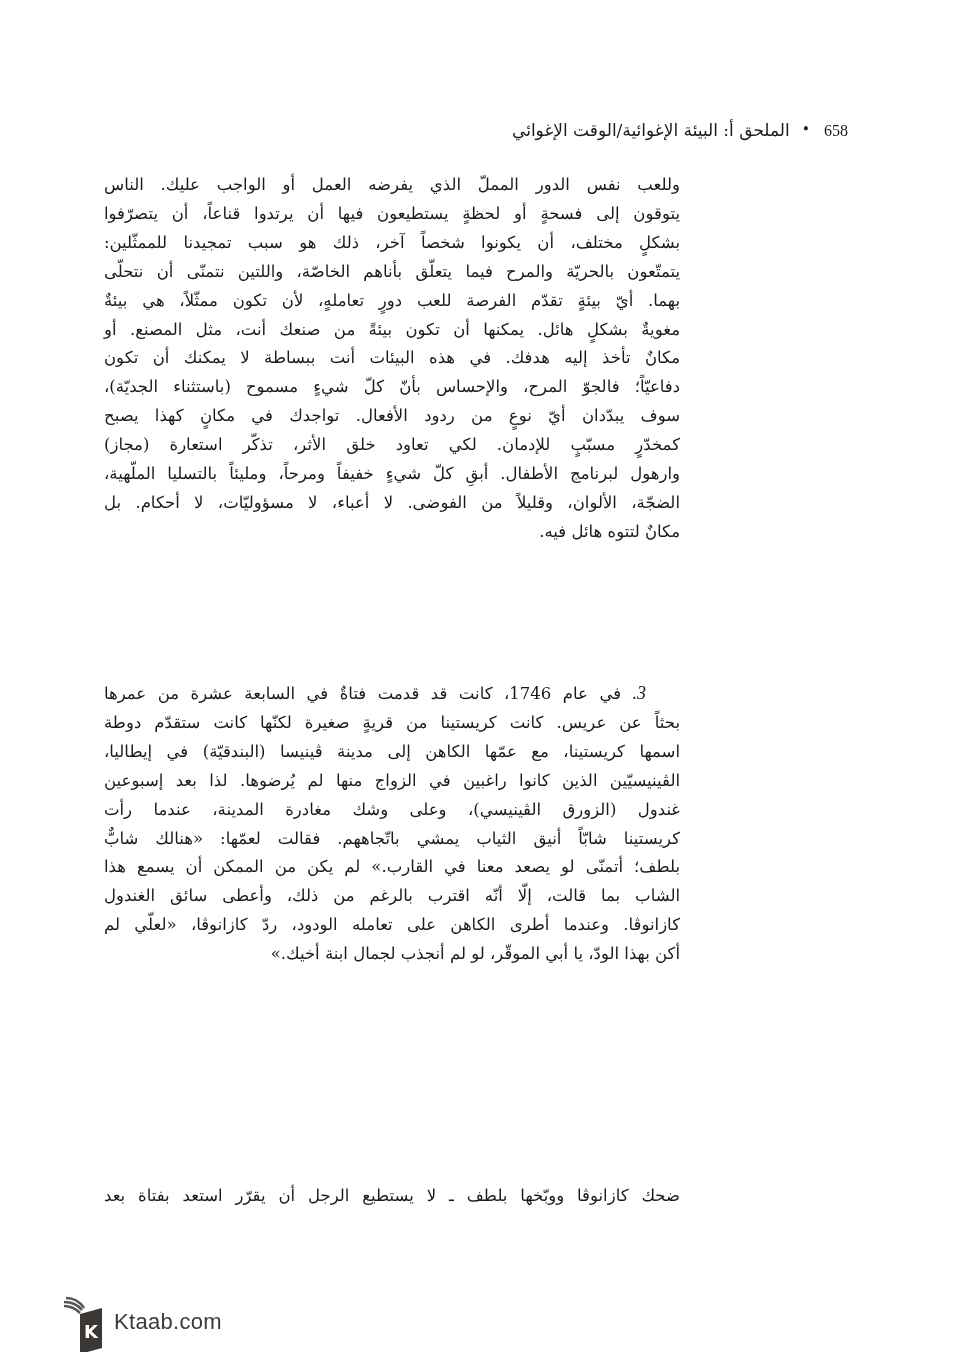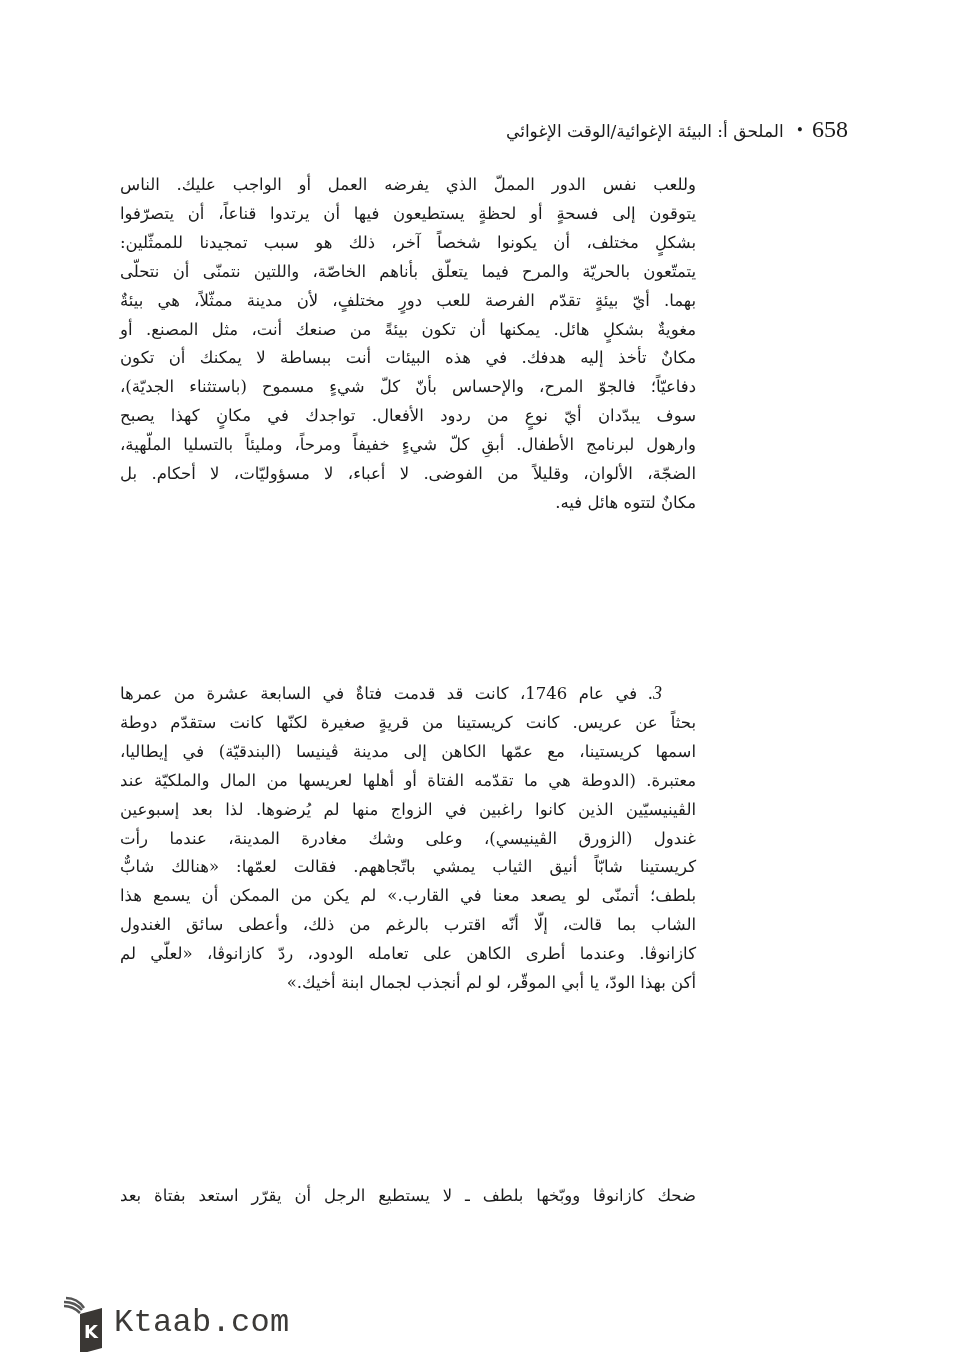--- a/index.html
+++ b/index.html
@@ -5,65 +5,65 @@
   html, body { margin: 0; padding: 0; }
   body {
     width: 955px; height: 1370px; background: #ffffff; position: relative; overflow: hidden;
     font-family: "DejaVu Serif", "Liberation Serif", serif; color: #1a1a1a;
   }
   .running-header {
     position: absolute; top: 117px; right: 107px; width: 420px;
     direction: rtl; text-align: right; font-size: 17px; line-height: 24px;
     font-family: "DejaVu Serif", serif; white-space: nowrap;
   }
-  .running-header .page-number { font-family: "Liberation Serif", serif; font-size: 24px; margin-left: 8px; }
+  .running-header .page-number { font-family: "Liberation Serif", serif; font-size: 16px; margin-left: 14px; }
   .running-header .bullet { margin-left: 12px; font-size: 14px; vertical-align: 2px; }
   .text-block {
-    position: absolute; left: 120px; width: 576px;
+    position: absolute; left: 104px; width: 576px;
     direction: rtl; text-align: justify; text-align-last: right;
     font-size: 16.5px; line-height: 28.9px;
   }
   .text-block .line { display: block; white-space: nowrap; text-align-last: justify; }
   .text-block .line.last { text-align-last: right; }
   .p1 { top: 171px; }
   .p2 { top: 679px; }
   .p3 { top: 1182px; }
   .num { font-style: italic; font-family: "Liberation Serif", serif; font-size: 18px; }
   .indent { padding-right: 34px; }
   .logo { position: absolute; left: 44px; top: 1292px; height: 60px; display: flex; align-items: center; }
   .logo .book { width: 60px; height: 60px; margin-right: 10px; }
-  .logo .logo-text { font-family: Liberation Mono, monospace; font-size: 32px; color: #3c3a38; letter-spacing: 0.3px; }
+  .logo .logo-text { font-family: Liberation Sans, sans-serif; font-size: 22px; color: #3c3a38; letter-spacing: 0.3px; }
 </style>
 </head>
 <body>
 
 <div class="running-header">
   <span class="page-number">658</span><span class="bullet">•</span><span>الملحق أ: البيئة الإغوائية/الوقت الإغوائي</span>
 </div>
 
 <div class="text-block p1">
   <span class="line">وللعب نفس الدور المملّ الذي يفرضه العمل أو الواجب عليك. الناس</span>
   <span class="line">يتوقون إلى فسحةٍ أو لحظةٍ يستطيعون فيها أن يرتدوا قناعاً، أن يتصرّفوا</span>
   <span class="line">بشكلٍ مختلف، أن يكونوا شخصاً آخر، ذلك هو سبب تمجيدنا للممثّلين:</span>
   <span class="line">يتمتّعون بالحريّة والمرح فيما يتعلّق بأناهم الخاصّة، واللتين نتمنّى أن نتحلّى</span>
-  <span class="line">بهما. أيّ بيئةٍ تقدّم الفرصة للعب دورٍ مختلفٍ، لأن مدينة ممثّلاً، هي بيئةٌ</span>
+  <span class="line">بهما. أيّ بيئةٍ تقدّم الفرصة للعب دورٍ تعاملهٍ، لأن تكون ممثّلاً، هي بيئةٌ</span>
   <span class="line">مغويةٌ بشكلٍ هائل. يمكنها أن تكون بيئةً من صنعك أنت، مثل المصنع. أو</span>
   <span class="line">مكانٌ تأخذ إليه هدفك. في هذه البيئات أنت ببساطة لا يمكنك أن تكون</span>
   <span class="line">دفاعيّاً؛ فالجوّ المرح، والإحساس بأنّ كلّ شيءٍ مسموح (باستثناء الجديّة)،</span>
   <span class="line">سوف يبدّدان أيّ نوعٍ من ردود الأفعال. تواجدك في مكانٍ كهذا يصبح</span>
+  <span class="line">كمخدّرٍ مسبّبٍ للإدمان. لكي تعاود خلق الأثر، تذكّر استعارة (مجاز)</span>
   <span class="line">وارهول لبرنامج الأطفال. أبقِ كلّ شيءٍ خفيفاً ومرحاً، ومليئاً بالتسليا الملّهية،</span>
   <span class="line">الضجّة، الألوان، وقليلاً من الفوضى. لا أعباء، لا مسؤوليّات، لا أحكام. بل</span>
   <span class="line last">مكانٌ لتتوه هائل فيه.</span>
 </div>
 
 <div class="text-block p2">
   <span class="line indent"><span class="num">3.</span> <span>في عام 1746، كانت قد قدمت فتاةٌ في السابعة عشرة من عمرها</span></span>
   <span class="line">بحثاً عن عريس. كانت كريستينا من قريةٍ صغيرة لكنّها كانت ستقدّم دوطة</span>
   <span class="line">اسمها كريستينا، مع عمّها الكاهن إلى مدينة ڤينيسا (البندقيّة) في إيطاليا،</span>
-  <span class="line">معتبرة. (الدوطة هي ما تقدّمه الفتاة أو أهلها لعريسها من المال والملكيّة عند</span>
   <span class="line">الڤينيسيّين الذين كانوا راغبين في الزواج منها لم يُرضوها. لذا بعد إسبوعين</span>
   <span class="line">غندول (الزورق الڤينيسي)، وعلى وشك مغادرة المدينة، عندما رأت</span>
   <span class="line">كريستينا شابّاً أنيق الثياب يمشي باتّجاههم. فقالت لعمّها: «هنالك شابٌّ</span>
   <span class="line">بلطف؛ أتمنّى لو يصعد معنا في القارب.» لم يكن من الممكن أن يسمع هذا</span>
   <span class="line">الشاب بما قالت، إلّا أنّه اقترب بالرغم من ذلك، وأعطى سائق الغندول</span>
   <span class="line">كازانوڤا. وعندما أطرى الكاهن على تعامله الودود، ردّ كازانوڤا، «لعلّي لم</span>
   <span class="line last">أكن بهذا الودّ، يا أبي الموقّر، لو لم أنجذب لجمال ابنة أخيك.»</span>
 </div>
 
 <div class="text-block p3">

